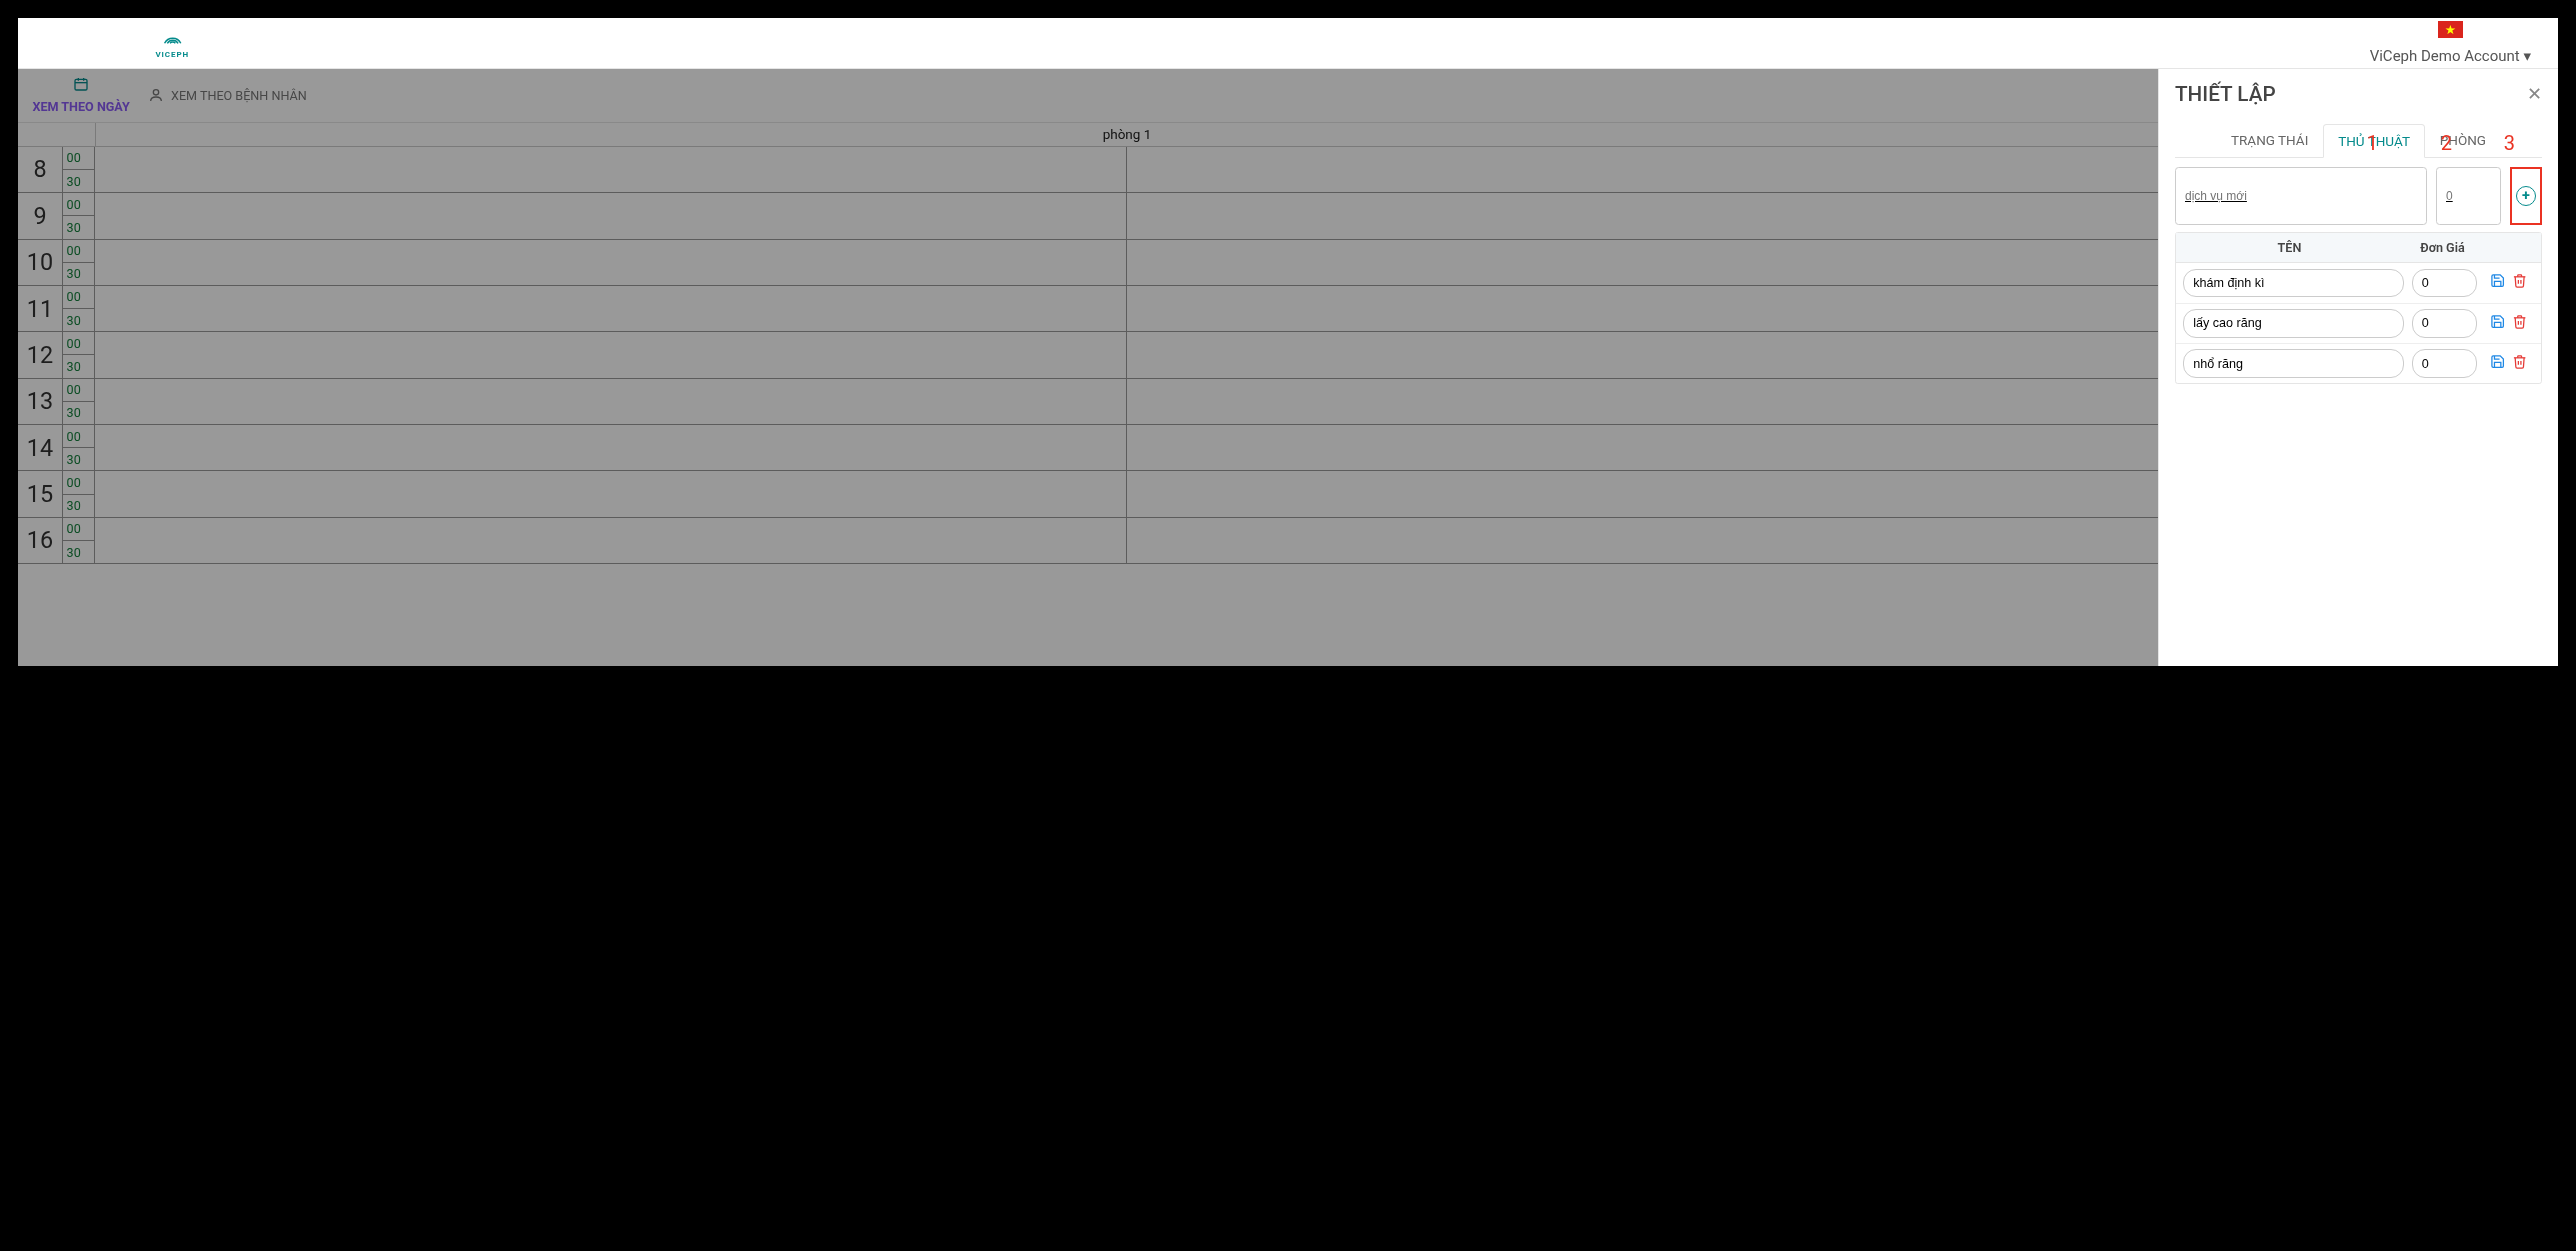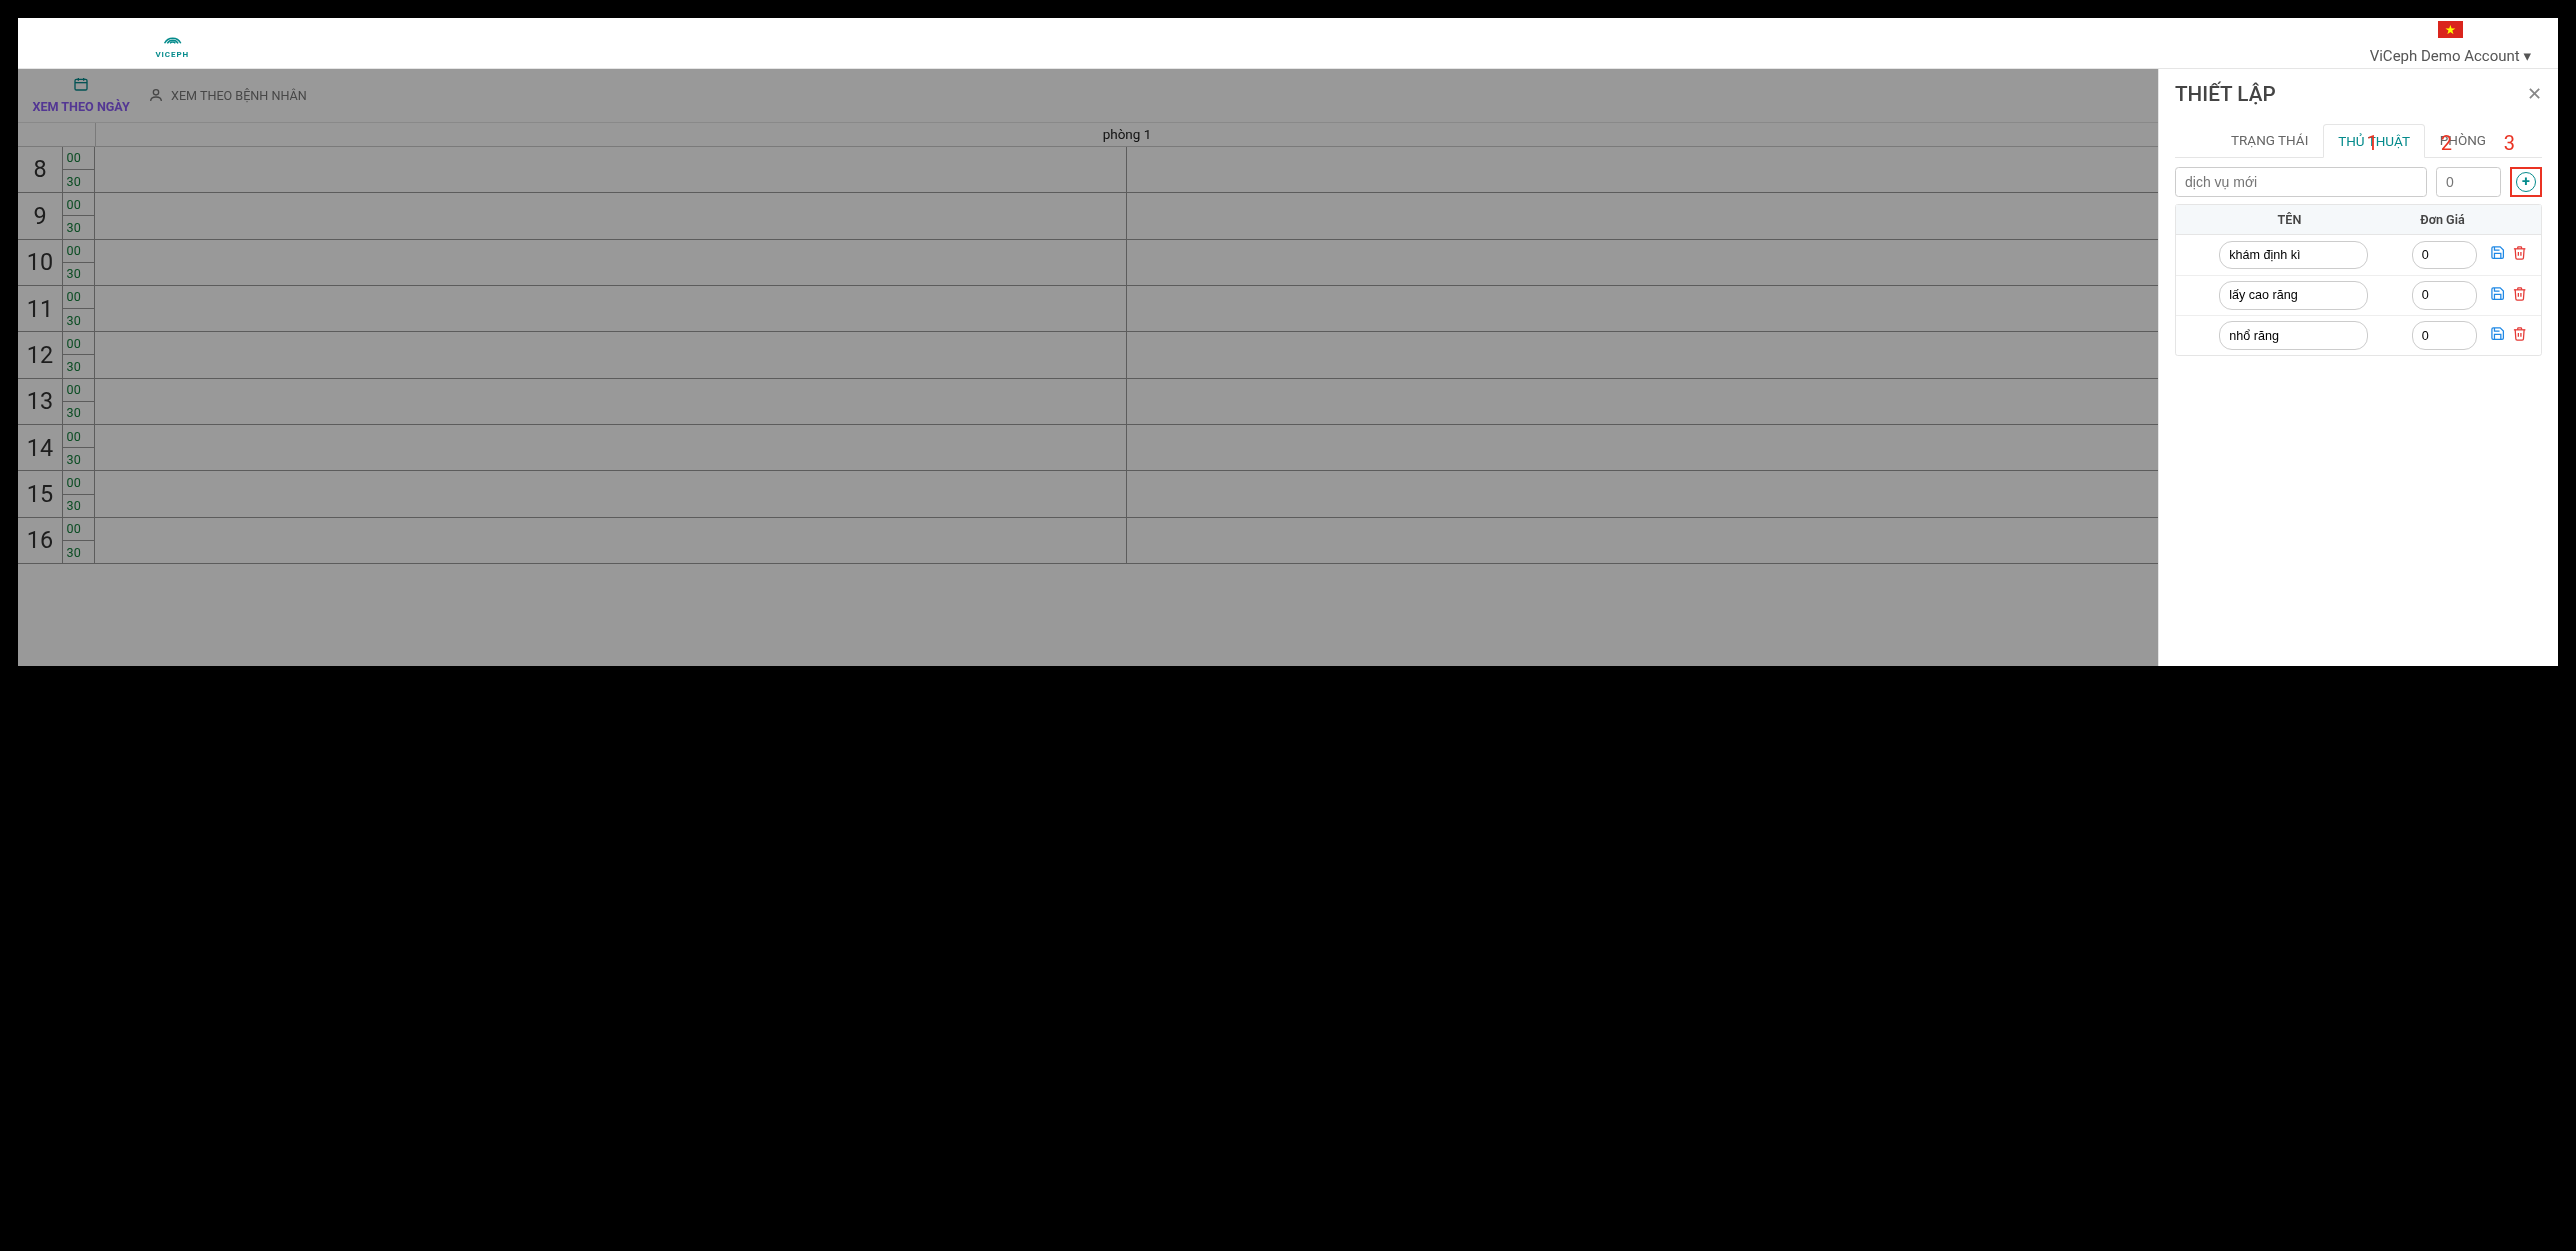--- a/index.html
+++ b/index.html
@@ -54,34 +54,34 @@
 
 .tabs { display: flex; justify-content: center; border-bottom: 0.9px solid #e5e5e5; margin-bottom: 9px; position: relative; }
 .tab { padding: 8px 14.4px; font-size: 13.5px; color: #666; cursor: pointer; position: relative; }
 .tab.active { color: #058b8c; border: 0.9px solid #e5e5e5; border-bottom: 0.9px solid #fff; border-radius: 3.6px 3.6px 0 0; margin-bottom: -0.9px; background: #fff; }
 
 .annot { position: absolute; color: #ea3323; font-size: 20px; font-weight: 400; z-index: 20; }
 
 .redbox { border: 2.7px solid #ea3323; }
 
 .addrow { display: flex; gap: 9px; align-items: stretch; margin-bottom: 7.2px; position: relative; }
-.addrow input[type=text] { flex: 1; padding: 6px 9px; font-size: 14px; border: 0.9px solid #ccc; border-radius: 3.6px; min-width: 0; }
+.addrow input[type=text] { flex: 1; padding: 21px 9px; font-size: 12px; border: 0.9px solid #ccc; border-radius: 3.6px; min-width: 0; text-decoration: underline; }
 .addrow input.price { width: 65px; flex: none; }
 .addbtn { width: 32px; display: flex; align-items: center; justify-content: center; cursor: pointer; }
 .addbtn .plus-circle { width: 20px; height: 20px; border: 1.8px solid #058b8c; border-radius: 50%; display: flex; align-items: center; justify-content: center; color: #058b8c; font-size: 14.4px; line-height: 1; font-weight: 700; }
 
 .svc-table { border: 0.9px solid #e5e5e5; border-radius: 2.7px; }
 .svc-head { display: flex; background: #f5f8fa; border-bottom: 0.9px solid #e5e5e5; }
 .svc-head > div { padding: 7.2px 9px; font-size: 12.6px; font-weight: 600; color: #444; text-align: center; }
 .col-name { flex: 1; }
 .col-price { width: 79px; }
 .col-act { width: 59px; }
 .svc-row { display: flex; align-items: center; padding: 5.4px 7.2px; gap: 7.2px; border-bottom: 0.9px solid #eee; }
 .svc-row:last-child { border-bottom: none; }
-.svc-row input { padding: 6.3px 9px; font-size: 12.6px; border: 0.9px solid #ccc; border-radius: 13px; margin-left: 36px; }
+.svc-row input { padding: 6.3px 9px; font-size: 12.6px; border: 0.9px solid #ccc; border-radius: 13px; }
 .svc-row .name-in { flex: 1; min-width: 0; }
 .svc-row .price-in { width: 65px; }
 .svc-row .acts { display: flex; gap: 7.2px; width: 50px; justify-content: center; }
 .ico-save { color: #1e88e5; cursor: pointer; }
 .ico-del { color: #e53935; cursor: pointer; }
 .ico-save svg, .ico-del svg { width: 15.3px; height: 15.3px; }
 </style>
 </head>
 <body>
 

